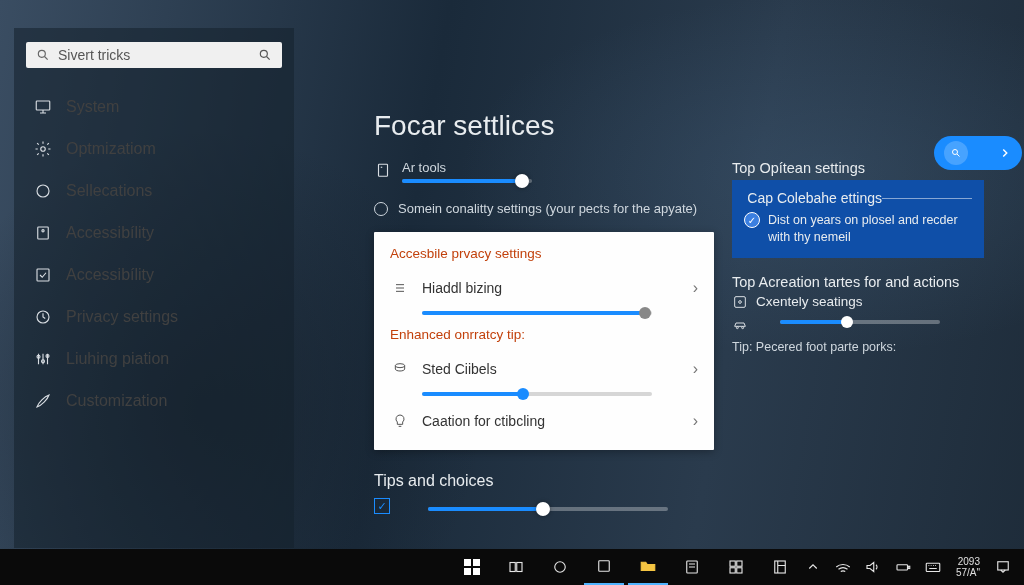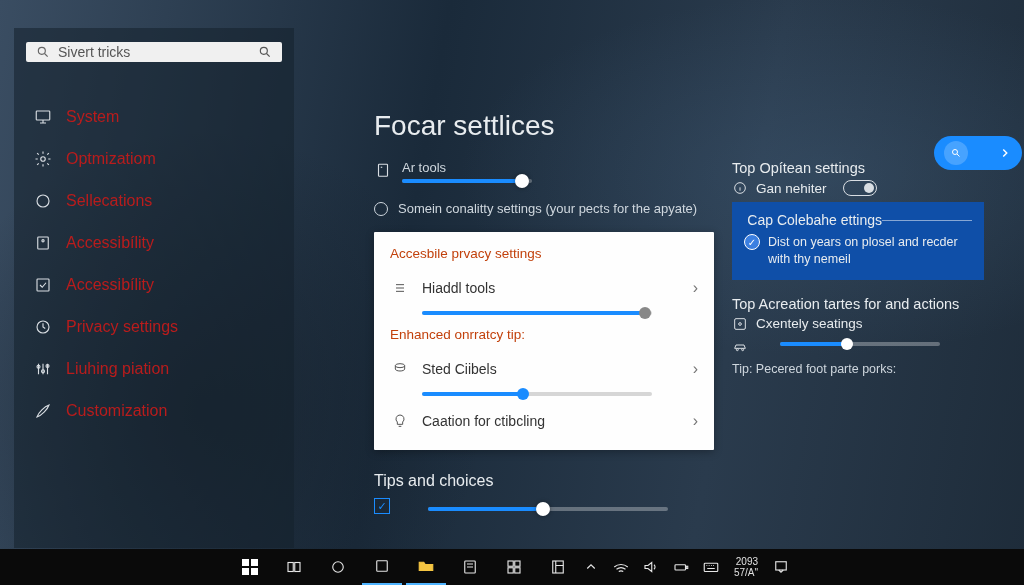--- a/index.html
+++ b/index.html
@@ -21,28 +21,28 @@
   
   .sidebar {
     position:absolute; left:14px; top:28px; width:280px; height:520px;
     background: rgba(20,32,44,.55);
     padding:14px 12px;
   }
   .sidebar-title { display:flex; align-items:center; gap:10px; font-size:22px; font-weight:400; margin:6px 4px 14px 4px; }
   .win-logo { width:18px; height:18px; display:grid; grid-template:1fr 1fr/1fr 1fr; gap:2px; }
   .win-logo span { background:#fff; }
   .search-box {
-    background:#f0f0f0; color:#555; height:20px; border-radius:2px;
-    display:flex; align-items:center; padding:0 10px; margin-bottom:34px;
+    background:#f0f0f0; color:#555; height:26px; border-radius:2px;
+    display:flex; align-items:center; padding:0 10px; margin-bottom:18px;
     justify-content:space-between;
   }
   .search-box .left { display:flex; align-items:center; gap:8px; font-size:14px; }
   .nav-item {
     display:flex; align-items:center; gap:14px; height:42px; padding:0 8px;
-    font-size:16px; color:#b91c1c; cursor:pointer;
+    font-size:16px; color:#404040; cursor:pointer;
   }
   .nav-icon { width:18px; height:18px; flex:0 0 18px; display:flex; align-items:center; justify-content:center; color:#d9dee3; }
   .nav-icon svg { width:18px; height:18px; stroke:#d9dee3; fill:none; stroke-width:1.5; }
 
   
   .main { position:absolute; left:340px; top:110px; right:20px;margin-left:34px; }
   .page-title { font-size:28px; font-weight:300; margin-bottom:18px; }
   .row { display:flex; gap:18px; }
   .col-left { width:340px; }
   .col-right { flex:1; padding-right:20px; font-size:13.5px; }
@@ -96,21 +96,21 @@
   .blue-box .hdr { display:flex; align-items:center; justify-content:flex-end; font-size:14px; margin-bottom:6px;}
   .blue-box .hr { height:1px; background:rgba(255,255,255,.5); width:90px; }
   .blue-check { width:16px;height:16px;border-radius:50%;background:#3b7fe0;border:1.5px solid #fff;display:flex;align-items:center;justify-content:center;font-size:10px;color:#fff;flex:0 0 16px;}
   .r-slider { width:160px; margin-left:24px; position:relative; height:4px; background:rgba(255,255,255,.3); border-radius:2px; margin-top:4px; margin-bottom:10px;}
   .r-slider .fill{position:absolute;left:0;top:0;bottom:0;background:#1a8cff;border-radius:2px;}
   .r-slider .knob{position:absolute;top:50%;width:12px;height:12px;background:#fff;border-radius:50%;transform:translate(-50%,-50%);}
 
   
   .taskbar {
     position:absolute; left:0; right:0; bottom:0; height:36px; background:#0a0a0a;
-    display:flex; align-items:center; justify-content:center; padding:0 8px;
+    display:flex; align-items:center; justify-content:flex-end; padding:0 8px;
   }
   .tb-left, .tb-right { display:flex; align-items:center; gap:4px; }
   .tb-item { width:40px; height:36px; display:flex; align-items:center; justify-content:center; color:#e6e6e6; }
   .tb-item svg { width:18px;height:18px; stroke:#e6e6e6; fill:none; stroke-width:1.5; }
   .tb-item.active { border-bottom:2px solid #4fb4ff; }
   .tb-item.accent svg { fill:#f5c542; stroke:#f5c542; }
   .tb-clock { font-size:10px; line-height:1.1; text-align:right; color:#e0e0e0; padding:0 6px; }
 </style>
 </head>
 <body>
@@ -245,21 +245,21 @@
       </div>
 
       <div class="card">
         <div class="card-heading">Accesbile prvacy settings</div>
         <div class="card-row">
           <span class="ic">
               <svg viewBox="0 0 24 24">
                 <path d="M6 7h12M6 12h12M6 17h12"></path>
               </svg>
             </span>
-          <span class="label">Hiaddl tools</span>
+          <span class="label">Hiaddl bizing</span>
           <span class="chev">›</span>
         </div>
         <div class="card-slider full">
             <div class="fill" style="width:97%"></div>
             <div class="knob" style="left:97%"></div>
           </div>
 
         <div class="card-heading sub">Enhanced onrratcy tip:</div>
         <div class="card-row">
           <span class="ic">
@@ -292,30 +292,20 @@
         <span class="check-box">✓</span>
         <div class="slider-track wide-slider">
           <div class="slider-fill" style="width:48%"></div>
             <div class="slider-knob" style="left:48%"></div>
         </div>
       </div>
     </div>
 
     <div class="col-right">
       <div class="r-title">Top Opítean settings</div>
-      <div class="r-line">
-        <span class="r-ic">
-            <svg viewBox="0 0 24 24">
-              <circle cx="12" cy="12" r="8"></circle>
-              <path d="M12 8v.01M12 11v5"></path>
-            </svg>
-          </span>
-        <span>Gan nehiter</span>
-        <span class="toggle-sw" style="margin-left:8px"></span>
-      </div>
 
       <div class="blue-box">
         <div class="hdr">
           <span>Cap Colebahe ettings</span>
           <span class="hr"></span>
         </div>
         <div style="display:flex; gap:8px; align-items:flex-start;">
           <span class="blue-check">✓</span>
           <span style="font-size:12.5px;line-height:1.35">Dist on years on plosel and recder with thy nemeil</span>
         </div>

